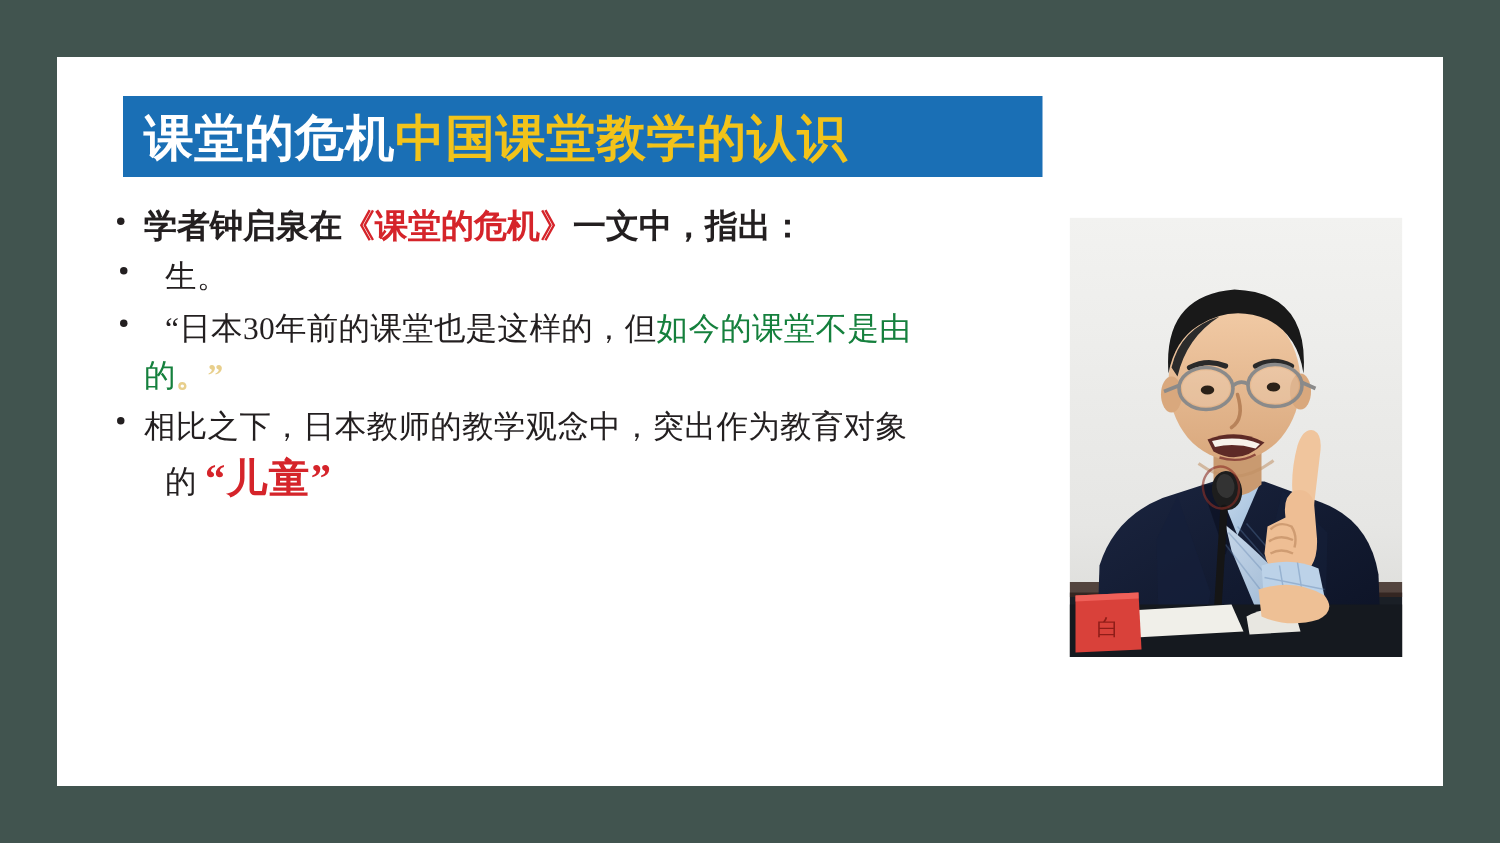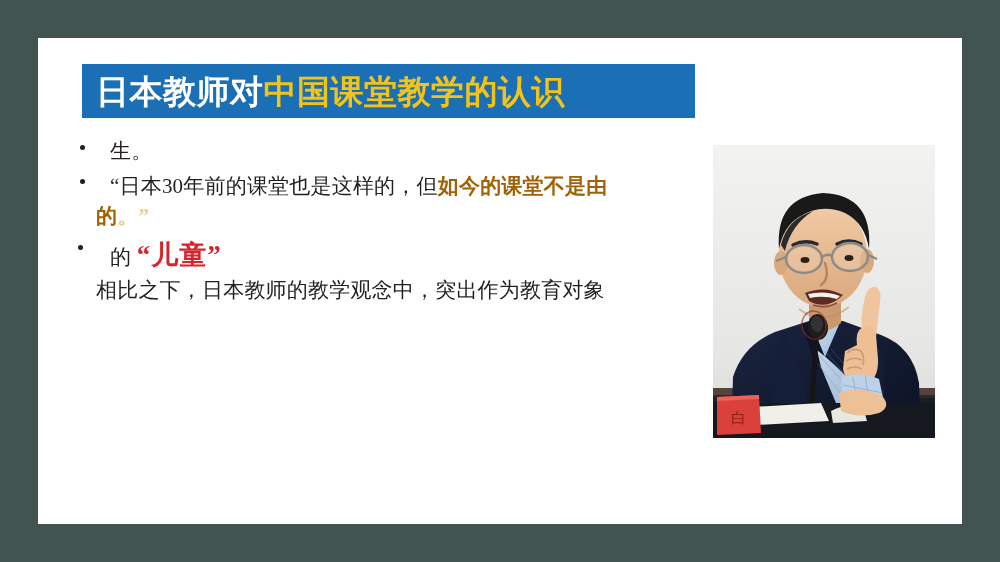--- a/index.html
+++ b/index.html
@@ -103,21 +103,21 @@
 
   
   .b2 .line, .b3 .line, .b4 .line, .b5 .line {
     font-family: "Liberation Serif", "DejaVu Serif", serif;
     font-size: 21px;
     line-height: 1.46;
   }
   .b2, .b3, .b4, .b5 { margin-bottom: 4px; }
   .hang { padding-left: 14px; }
 
-  .gold { color: #a16207; font-weight: bold; }
+  .gold { color: #15803d; font-weight: normal; }
   .gold-fade { color: #e8cf8c; font-weight: bold; }
   .red-big {
     color: #d5242a;
     font-size: 27px;
     font-weight: bold;
     letter-spacing: 1px;
   }
 
   
   #photo-wrap {
@@ -131,42 +131,46 @@
   }
   #photo-svg { display: block; width: 222px; height: 293px; }
 </style>
 </head>
 <body>
 
 <div id="slide-frame">
   <div id="slide">
 
     <div id="title-band">
-      <div class="title-text"><span class="title-part-a">日本教师对</span><span class="title-part-b">中国课堂教学的认识</span></div>
+      <div class="title-text"><span class="title-part-a">课堂的危机</span><span class="title-part-b">中国课堂教学的认识</span></div>
     </div>
 
     <div id="body-column">
 
+      <div class="bullet-block b1">
+        <span class="bullet-dot"></span>
+        <div class="line"><span class="plain">学者钟启泉在</span><span class="em-red">《课堂的危机》</span><span class="plain">一文中，指出：</span></div>
+      </div>
 
       <div class="bullet-block b2">
         <span class="bullet-dot tight"></span>
         <div class="line hang">生。</div>
       </div>
 
 
       <div class="bullet-block b4">
         <span class="bullet-dot tight"></span>
         <div class="line hang"><span>“日本30年前的课堂也是这样的，但</span><span class="gold">如今的课堂不是由</span></div>
         <div class="line"><span class="gold">的</span><span class="gold-fade">。”</span></div>
       </div>
 
       <div class="bullet-block b5">
         <span class="bullet-dot"></span>
+        <div class="line">相比之下，日本教师的教学观念中，突出作为教育对象</div>
         <div class="line hang"><span>的 </span><span class="red-big">“儿童”</span></div>
-        <div class="line">相比之下，日本教师的教学观念中，突出作为教育对象</div>
       </div>
 
     </div>
 
     <div id="photo-wrap">
       <svg id="photo-svg" viewBox="0 0 222 293">
         <defs>
           <linearGradient id="bgGrad" x1="0" y1="0" x2="0" y2="1">
             <stop offset="0%" stop-color="#f2f2f0"></stop>
             <stop offset="70%" stop-color="#e6e6e4"></stop>

